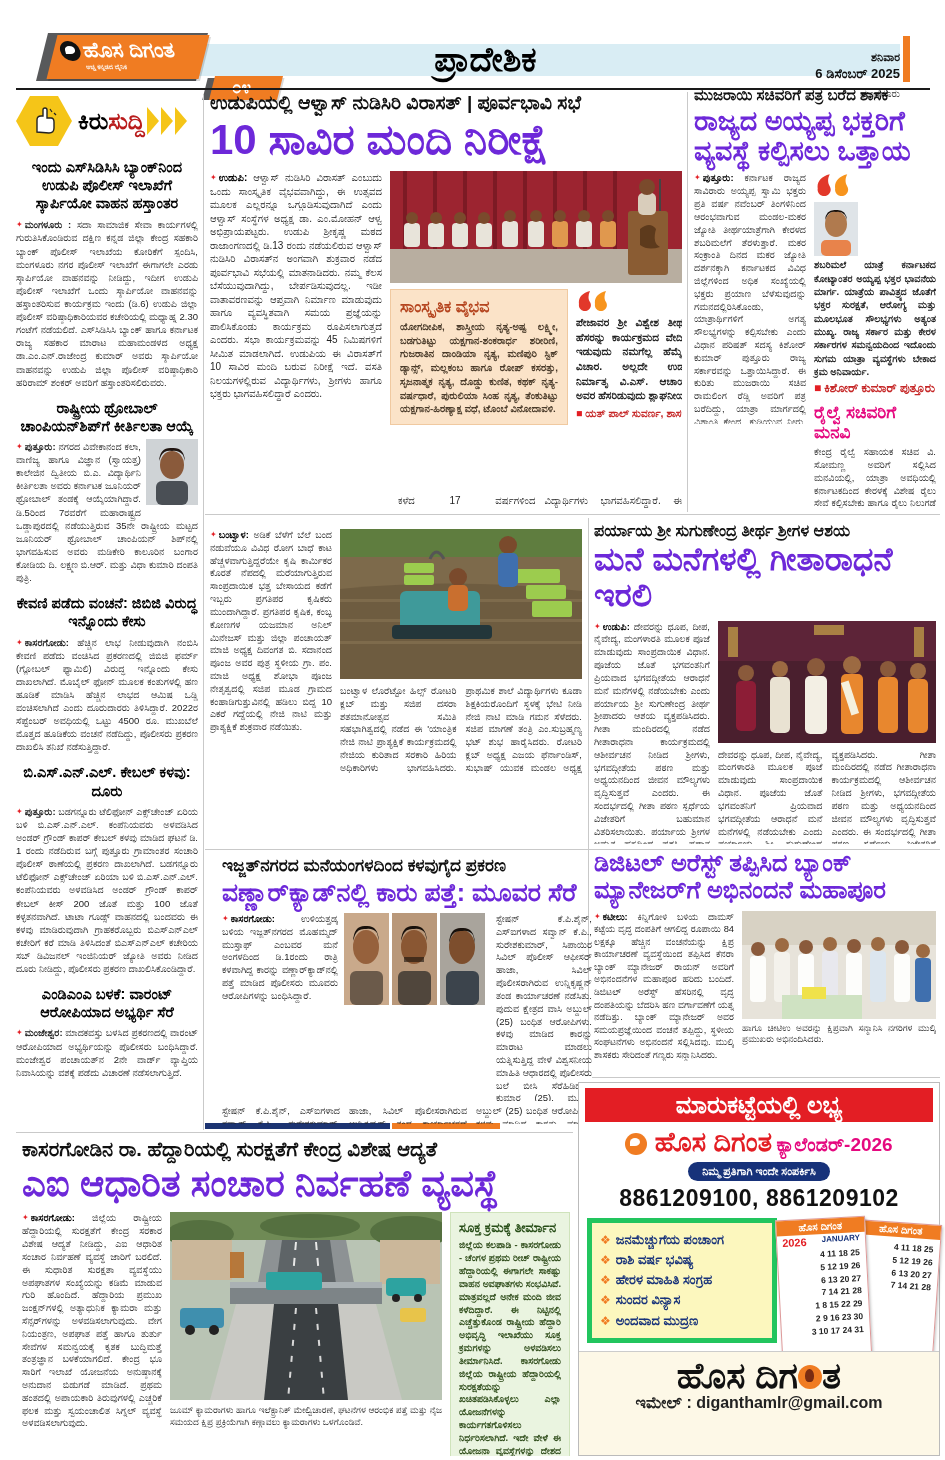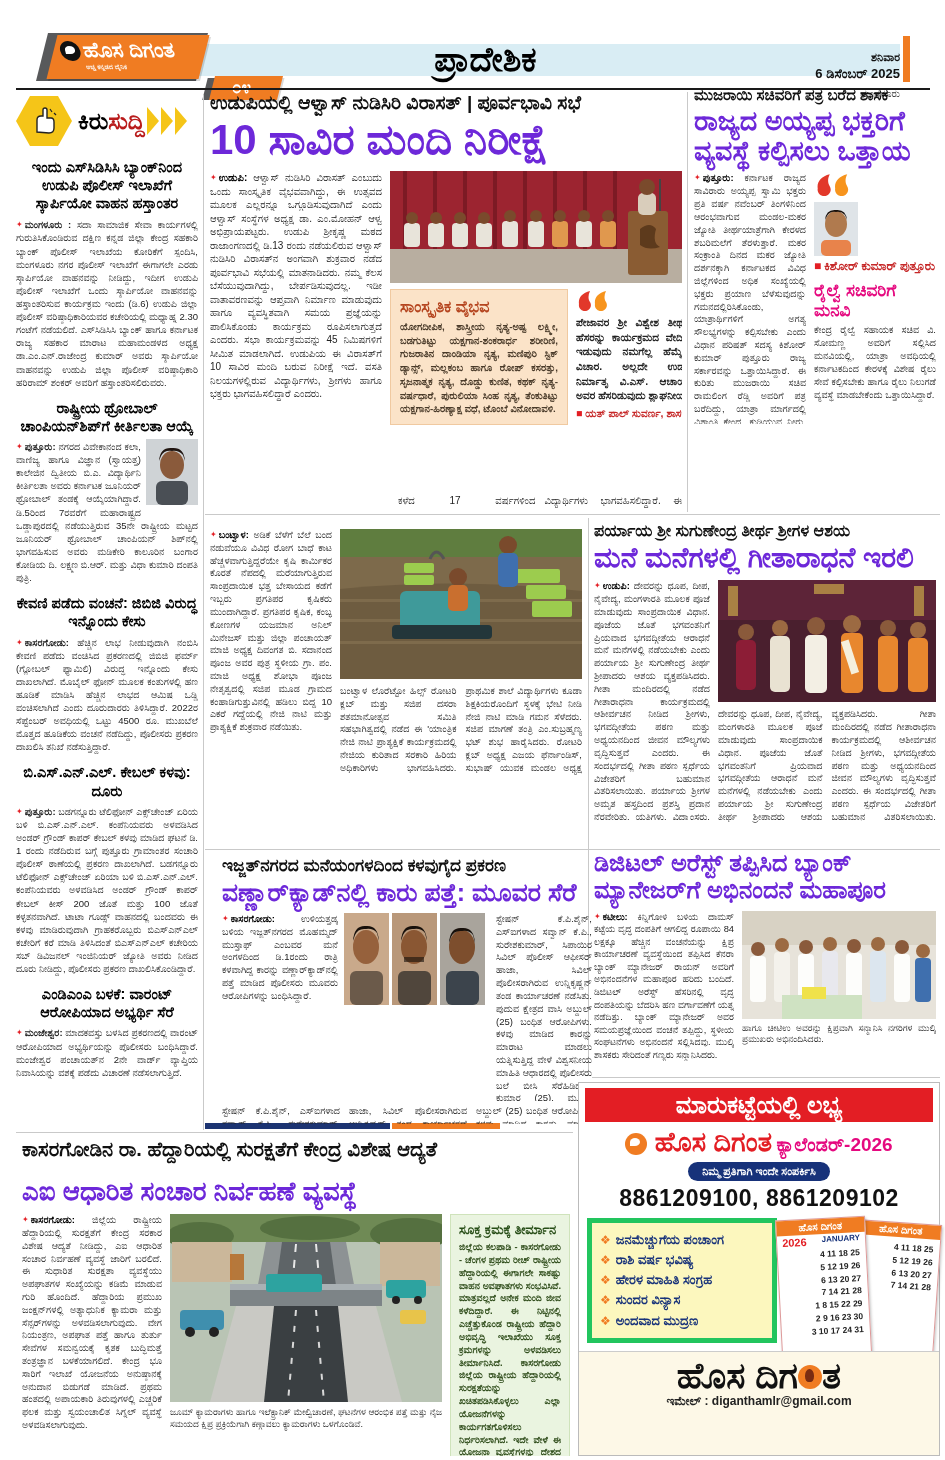--- a/index.html
+++ b/index.html
@@ -49,21 +49,21 @@
   .ad-features{background:#fcf7be;border:5px solid #22c55e;padding:7px 8px;}
   .ad-feat{font-size:13px;font-weight:bold;color:#17327a;line-height:1.55;}
   .ad-feat .dia{color:#f07c22;margin-right:5px;font-size:12px;}
   .ad-price-note{font-size:15px;font-weight:bold;color:#111;}
   .ad-price{font-size:30px;font-weight:bold;color:#e31e24;}
   .ad-bottom{background:#fdf8e7;border-top:1px solid #ccc;text-align:center;}
   .ad-logo{font-size:36px;font-weight:bold;color:#111;line-height:1;}
   .logo-dot{display:inline-block;width:24px;height:24px;border-radius:50%;background:#f07c22;position:relative;vertical-align:-1px;}
   .logo-dot:after{content:"";position:absolute;left:7px;top:4px;width:9px;height:13px;background:#7a2c12;border-radius:50% 50% 40% 40%;}
   .ad-addr{font-size:9.5px;font-weight:bold;color:#222;line-height:1.45;}
-  .ad-email{font-size:12px;font-weight:bold;color:#222;}
+  .ad-email{font-size:16px;font-weight:bold;color:#222;}
   .cal-card{background:#fff;border:1px solid #d99;box-shadow:1px 2px 3px rgba(0,0,0,.25);}
   .cal-head{background:#f07c22;color:#fff;font-weight:bold;font-size:10px;text-align:center;}
   .cal-year{color:#e31e24;font-weight:bold;font-size:11px;}
   .cal-month{color:#17327a;font-weight:bold;font-size:8px;}
   .cal-grid{font-size:8.5px;font-weight:bold;color:#222;white-space:pre-line;line-height:1.5;text-align:right;}
   .bar-navy{background:#1c3472;}
   .bar-orange{background:#f07c22;}
   .col2{column-count:2;column-gap:9px;}
   .col3{column-count:3;column-gap:9px;}
 </style>
@@ -253,20 +253,21 @@
           <div class="photo" style="width:44px;height:54px;flex:none;margin-right:5px;">
             <svg width="44" height="54" viewBox="0 0 44 54">
                 <rect width="44" height="54" fill="#dfe4e8"></rect>
                 <ellipse cx="22" cy="22" rx="11" ry="13" fill="#b07a4e"></ellipse>
                 <path d="M11 18 Q12 7 22 8 Q32 7 33 18 L31 13 Q27 9 22 10 Q16 9 13 14 Z" fill="#1c120c"></path>
                 <rect x="7" y="38" width="30" height="16" rx="5" fill="#e8834b"></rect>
               </svg>
           </div>
           <div class="quote-txt" style="font-size:9.5px;"></div>
         </div>
+        <div class="quote-txt" style="font-size:9.5px;margin-top:2px;">ಶಬರಿಮಲೆ ಯಾತ್ರೆ ಕರ್ನಾಟಕದ ಕೋಟ್ಯಾಂತರ ಅಯ್ಯಪ್ಪ ಭಕ್ತರ ಭಾವನೆಯ ಮಾರ್ಗ. ಯಾತ್ರೆಯ ಪಾವಿತ್ರ್ಯದ ಜೊತೆಗೆ ಭಕ್ತರ ಸುರಕ್ಷತೆ, ಆರೋಗ್ಯ ಮತ್ತು ಮೂಲಭೂತ ಸೌಲಭ್ಯಗಳು ಅತ್ಯಂತ ಮುಖ್ಯ. ರಾಜ್ಯ ಸರ್ಕಾರ ಮತ್ತು ಕೇರಳ ಸರ್ಕಾರಗಳ ಸಮನ್ವಯದಿಂದ ಇದೊಂದು ಸುಗಮ ಯಾತ್ರಾ ವ್ಯವಸ್ಥೆಗಳು ಬೇಕಾದ ಕ್ರಮ ಅನಿವಾರ್ಯ.</div>
         <div class="attrib" style="font-size:12px;margin-top:3px;"><span class="sq">■</span><span>ಕಿಶೋರ್ ಕುಮಾರ್ ಪುತ್ತೂರು</span></div>
         <div class="subhead-pink" style="margin-top:8px;">ರೈಲ್ವೆ ಸಚಿವರಿಗೆ ಮನವಿ</div>
         <div class="body-txt" style="font-size:9.5px;margin-top:3px;height:110px;">ಕೇಂದ್ರ ರೈಲ್ವೆ ಸಹಾಯಕ ಸಚಿವ ವಿ. ಸೋಮಣ್ಣ ಅವರಿಗೆ ಸಲ್ಲಿಸಿದ ಮನವಿಯಲ್ಲಿ, ಯಾತ್ರಾ ಅವಧಿಯಲ್ಲಿ ಕರ್ನಾಟಕದಿಂದ ಕೇರಳಕ್ಕೆ ವಿಶೇಷ ರೈಲು ಸೇವೆ ಕಲ್ಪಿಸಬೇಕು ಹಾಗೂ ರೈಲು ನಿಲುಗಡೆ ವ್ಯವಸ್ಥೆ ಮಾಡಬೇಕೆಂದು ಒತ್ತಾಯಿಸಿದ್ದಾರೆ.</div>
       </div>
     </div>
   </div>
 
   <div class="abs" style="left:210px;top:522px;width:372px;height:322px;overflow:hidden;">
     <div style="display:flex;margin-top:7px;">
       <div style="width:122px;flex:none;">
@@ -303,21 +304,21 @@
             <path d="M90 30 q6 -14 14 0" stroke="#555" stroke-width="3" fill="none"></path>
           </svg>
         </div>
         <div class="body-txt col2" style="font-size:9.5px;margin-top:6px;height:100px;">ಬಂಟ್ವಾಳ ಲೊರೆಟ್ಟೋ ಹಿಲ್ಸ್ ರೋಟರಿ ಕ್ಲಬ್ ಮತ್ತು ಸಜಿಪ ದಸರಾ ಶತಮಾನೋತ್ಸವ ಸಮಿತಿ ಸಹಭಾಗಿತ್ವದಲ್ಲಿ ನಡೆದ ಈ 'ಯಾಂತ್ರಿಕ ನೇಜಿ ನಾಟಿ ಪ್ರಾತ್ಯಕ್ಷಿಕೆ ಕಾರ್ಯಕ್ರಮದಲ್ಲಿ ನೇಜಿಯ ಕುರಿತಾದ ಸರಕಾರಿ ಹಿರಿಯ ಅಧಿಕಾರಿಗಳು ಭಾಗವಹಿಸಿದರು. ಪ್ರಾಥಮಿಕ ಶಾಲೆ ವಿದ್ಯಾರ್ಥಿಗಳು ಕೂಡಾ ಶಿಕ್ಷಕಿಯರೊಂದಿಗೆ ಸ್ಥಳಕ್ಕೆ ಭೇಟಿ ನೀಡಿ ನೇಜಿ ನಾಟಿ ಮಾಡಿ ಗಮನ ಸೆಳೆದರು. ಸಜಿಪ ಮಾಗಣೆ ತಂತ್ರಿ ಎಂ.ಸುಬ್ರಹ್ಮಣ್ಯ ಭಟ್ ಶುಭ ಹಾರೈಸಿದರು. ರೋಟರಿ ಕ್ಲಬ್ ಅಧ್ಯಕ್ಷ ಎಜಯ ಫೆರ್ನಾಂಡಿಸ್, ಸುಭಾಷ್ ಯುವಕ ಮಂಡಲ ಅಧ್ಯಕ್ಷ ಶ್ರೀಕಾಂತ್ ಶೆಟ್ಟಿ, ಸಜಿಪಮೂಡ ಸಮಗ್ರ ಈಶ್ವರ ದೇವಸ್ಥಾನ ವ್ಯವಸ್ಥಾಪನಾ ಸಮಿತಿ ಅಧ್ಯಕ್ಷ ಗಿರೀಶ್ ಕುಮಾರ್ ಬೆರ್ವ, ಕಾರದಾ ಪೂಜಾ ಮಹೋತ್ಸವ ಸಮಿತಿ ಅಧ್ಯಕ್ಷ ಕಿಶೋರ್ ಪೂಜಾರಿ ಅನಿಸಿಕೆ ವ್ಯಕ್ತಪಡಿಸಿದರು. ಗ್ರಾ.ಪಂ.ಸದಸ್ಯರಾದ ಸಿದ್ದಿಕ್, ಹಮೀದ್, ಯೋಗೀಶ್ ಬೆಳ್ತಡ, ಶಿಕ್ಷಕ ಚೇತನ್, ಪಿಡಿಒ ಮಾಯಾ ಕುಮಾರಿ, ರೋಟರಿ ಕ್ಲಬ್ ಮಾಜಿ ಅಧ್ಯಕ್ಷರಾದ ಸುರೇಶ್ ಶೆಟ್ಟಿ ಸಿದ್ಧಕಟ್ಟೆ, ರಾಮಚಂದ್ರ ಶೆಟ್ಟಿಗಾರ್ ಆನ್ಡ್ಕಳೆ, ಕಾರ್ಯದರ್ಶಿ ಮೋಹನ್ ಕೆ. ಶ್ರೀಯಾನ್ ರಾಯಿ ಮತ್ತಿತರರು ಪಾಲ್ಗೊಂಡಿದ್ದರು.</div>
       </div>
     </div>
   </div>
 
   <div class="abs" style="left:594px;top:522px;width:342px;height:322px;overflow:hidden;">
     <div class="kicker" style="font-size:16px;">ಪರ್ಯಾಯ ಶ್ರೀ ಸುಗುಣೇಂದ್ರ ತೀರ್ಥ ಶ್ರೀಗಳ ಆಶಯ</div>
-    <div class="hl" style="font-size:28px;margin-top:2px;">ಮನೆ ಮನೆಗಳಲ್ಲಿ ಗೀತಾರಾಧನೆ ಇರಲಿ</div>
+    <div class="hl" style="font-size:32px;margin-top:2px;">ಮನೆ ಮನೆಗಳಲ್ಲಿ ಗೀತಾರಾಧನೆ ಇರಲಿ</div>
     <div style="display:flex;margin-top:7px;">
       <div style="width:116px;flex:none;">
         <div class="body-txt" style="font-size:9.5px;height:240px;"><span class="dl-star">✦</span><span class="dl">ಉಡುಪಿ:</span> <span>ದೇವರನ್ನು ಧೂಪ, ದೀಪ, ನೈವೇದ್ಯ, ಮಂಗಳಾರತಿ ಮೂಲಕ ಪೂಜೆ ಮಾಡುವುದು ಸಾಂಪ್ರದಾಯಿಕ ವಿಧಾನ. ಪೂಜೆಯ ಜೊತೆ ಭಗವಂತನಿಗೆ ಪ್ರಿಯವಾದ ಭಗವದ್ಗೀತೆಯ ಆರಾಧನೆ ಮನೆ ಮನೆಗಳಲ್ಲಿ ನಡೆಯಬೇಕು ಎಂದು ಪರ್ಯಾಯ ಶ್ರೀ ಸುಗುಣೇಂದ್ರ ತೀರ್ಥ ಶ್ರೀಪಾದರು ಆಶಯ ವ್ಯಕ್ತಪಡಿಸಿದರು. ಗೀತಾ ಮಂದಿರದಲ್ಲಿ ನಡೆದ ಗೀತಾರಾಧನಾ ಕಾರ್ಯಕ್ರಮದಲ್ಲಿ ಆಶೀರ್ವಚನ ನೀಡಿದ ಶ್ರೀಗಳು, ಭಗವದ್ಗೀತೆಯ ಪಠಣ ಮತ್ತು ಅಧ್ಯಯನದಿಂದ ಜೀವನ ಮೌಲ್ಯಗಳು ವೃದ್ಧಿಸುತ್ತವೆ ಎಂದರು. ಈ ಸಂದರ್ಭದಲ್ಲಿ ಗೀತಾ ಪಠಣ ಸ್ಪರ್ಧೆಯ ವಿಜೇತರಿಗೆ ಬಹುಮಾನ ವಿತರಿಸಲಾಯಿತು. ಪರ್ಯಾಯ ಶ್ರೀಗಳ ಅಮೃತ ಹಸ್ತದಿಂದ ಪ್ರಶಸ್ತಿ ಪ್ರದಾನ ನೆರವೇರಿತು. ಯತಿಗಳು, ವಿದ್ವಾಂಸರು, ಭಕ್ತರು ಹೆಚ್ಚಿನ ಸಂಖ್ಯೆಯಲ್ಲಿ ಉಪಸ್ಥಿತರಿದ್ದರು. ಗೀತಾರಾಧನೆ ಪ್ರತೀ ಮನೆಯಲ್ಲೂ ನಿತ್ಯ ನಡೆದರೆ ಸಮಾಜದಲ್ಲಿ ಶಾಂತಿ ನೆಲೆಸುತ್ತದೆ ಎಂದು ಶ್ರೀಗಳು ಹೇಳಿದರು.</span></div>
       </div>
       <div style="width:218px;flex:none;margin-left:8px;">
         <div class="photo" style="width:218px;height:122px;">
           <svg width="218" height="122" viewBox="0 0 218 122">
             <rect width="218" height="122" fill="#4a1f2e"></rect>
             <rect x="0" y="0" width="218" height="40" fill="#5d2438"></rect>
             <g fill="#caa84a" opacity=".7">
@@ -421,21 +422,21 @@
             <rect x="60" y="76" width="24" height="12" fill="#f0e24a"></rect>
           </svg>
         </div>
         <div class="caption" style="margin-top:4px;">ಹಾಗೂ ಚೀಟಿಉ ಅವರನ್ನು ಕ್ಷಿಪ್ರವಾಗಿ ಸನ್ಮಾನಿಸಿ ನಗರಿಗಳ ಮುಲ್ಕಿ ಪ್ರಮುಖರು ಅಭಿನಂದಿಸಿದರು.</div>
       </div>
     </div>
   </div>
 
   <div class="abs" style="left:22px;top:1138px;width:552px;height:318px;overflow:hidden;">
     <div class="kicker" style="font-size:20px;">ಕಾಸರಗೋಡಿನ ರಾ. ಹೆದ್ದಾರಿಯಲ್ಲಿ ಸುರಕ್ಷತೆಗೆ ಕೇಂದ್ರ ವಿಶೇಷ ಆದ್ಯತೆ</div>
-    <div class="hl" style="font-size:26px;margin-top:16px;">ಎಐ ಆಧಾರಿತ ಸಂಚಾರ ನಿರ್ವಹಣೆ ವ್ಯವಸ್ಥೆ</div>
+    <div class="hl" style="font-size:37px;margin-top:2px;">ಎಐ ಆಧಾರಿತ ಸಂಚಾರ ನಿರ್ವಹಣೆ ವ್ಯವಸ್ಥೆ</div>
     <div style="display:flex;margin-top:8px;">
       <div style="width:140px;flex:none;">
         <div class="body-txt" style="font-size:9.5px;height:230px;"><span class="dl-star">✦</span><span class="dl">ಕಾಸರಗೋಡು:</span> <span>ಜಿಲ್ಲೆಯ ರಾಷ್ಟ್ರೀಯ ಹೆದ್ದಾರಿಯಲ್ಲಿ ಸುರಕ್ಷತೆಗೆ ಕೇಂದ್ರ ಸರಕಾರ ವಿಶೇಷ ಆದ್ಯತೆ ನೀಡಿದ್ದು, ಎಐ ಆಧಾರಿತ ಸಂಚಾರ ನಿರ್ವಹಣೆ ವ್ಯವಸ್ಥೆ ಜಾರಿಗೆ ಬರಲಿದೆ. ಈ ಸುಧಾರಿತ ಸುರಕ್ಷತಾ ವ್ಯವಸ್ಥೆಯು ಅಪಘಾತಗಳ ಸಂಖ್ಯೆಯನ್ನು ಕಡಿಮೆ ಮಾಡುವ ಗುರಿ ಹೊಂದಿದೆ. ಹೆದ್ದಾರಿಯ ಪ್ರಮುಖ ಜಂಕ್ಷನ್‌ಗಳಲ್ಲಿ ಅತ್ಯಾಧುನಿಕ ಕ್ಯಾಮರಾ ಮತ್ತು ಸೆನ್ಸರ್‌ಗಳನ್ನು ಅಳವಡಿಸಲಾಗುವುದು. ವೇಗ ನಿಯಂತ್ರಣ, ಅಪಘಾತ ಪತ್ತೆ ಹಾಗೂ ತುರ್ತು ಸೇವೆಗಳ ಸಮನ್ವಯಕ್ಕೆ ಕೃತಕ ಬುದ್ಧಿಮತ್ತೆ ತಂತ್ರಜ್ಞಾನ ಬಳಕೆಯಾಗಲಿದೆ. ಕೇಂದ್ರ ಭೂ ಸಾರಿಗೆ ಇಲಾಖೆ ಯೋಜನೆಯ ಅನುಷ್ಠಾನಕ್ಕೆ ಅನುದಾನ ಬಿಡುಗಡೆ ಮಾಡಿದೆ. ಪ್ರಥಮ ಹಂತದಲ್ಲಿ ಅಪಾಯಕಾರಿ ತಿರುವುಗಳಲ್ಲಿ ಎಚ್ಚರಿಕೆ ಫಲಕ ಮತ್ತು ಸ್ವಯಂಚಾಲಿತ ಸಿಗ್ನಲ್ ವ್ಯವಸ್ಥೆ ಅಳವಡಿಸಲಾಗುವುದು.</span></div>
       </div>
       <div style="width:272px;flex:none;margin-left:8px;">
         <div class="photo" style="width:272px;height:188px;">
           <svg width="272" height="188" viewBox="0 0 272 188">
             <rect width="272" height="188" fill="#b9c4b4"></rect>
             <rect width="272" height="28" fill="#6f8a55"></rect>
             <g fill="#557040">

